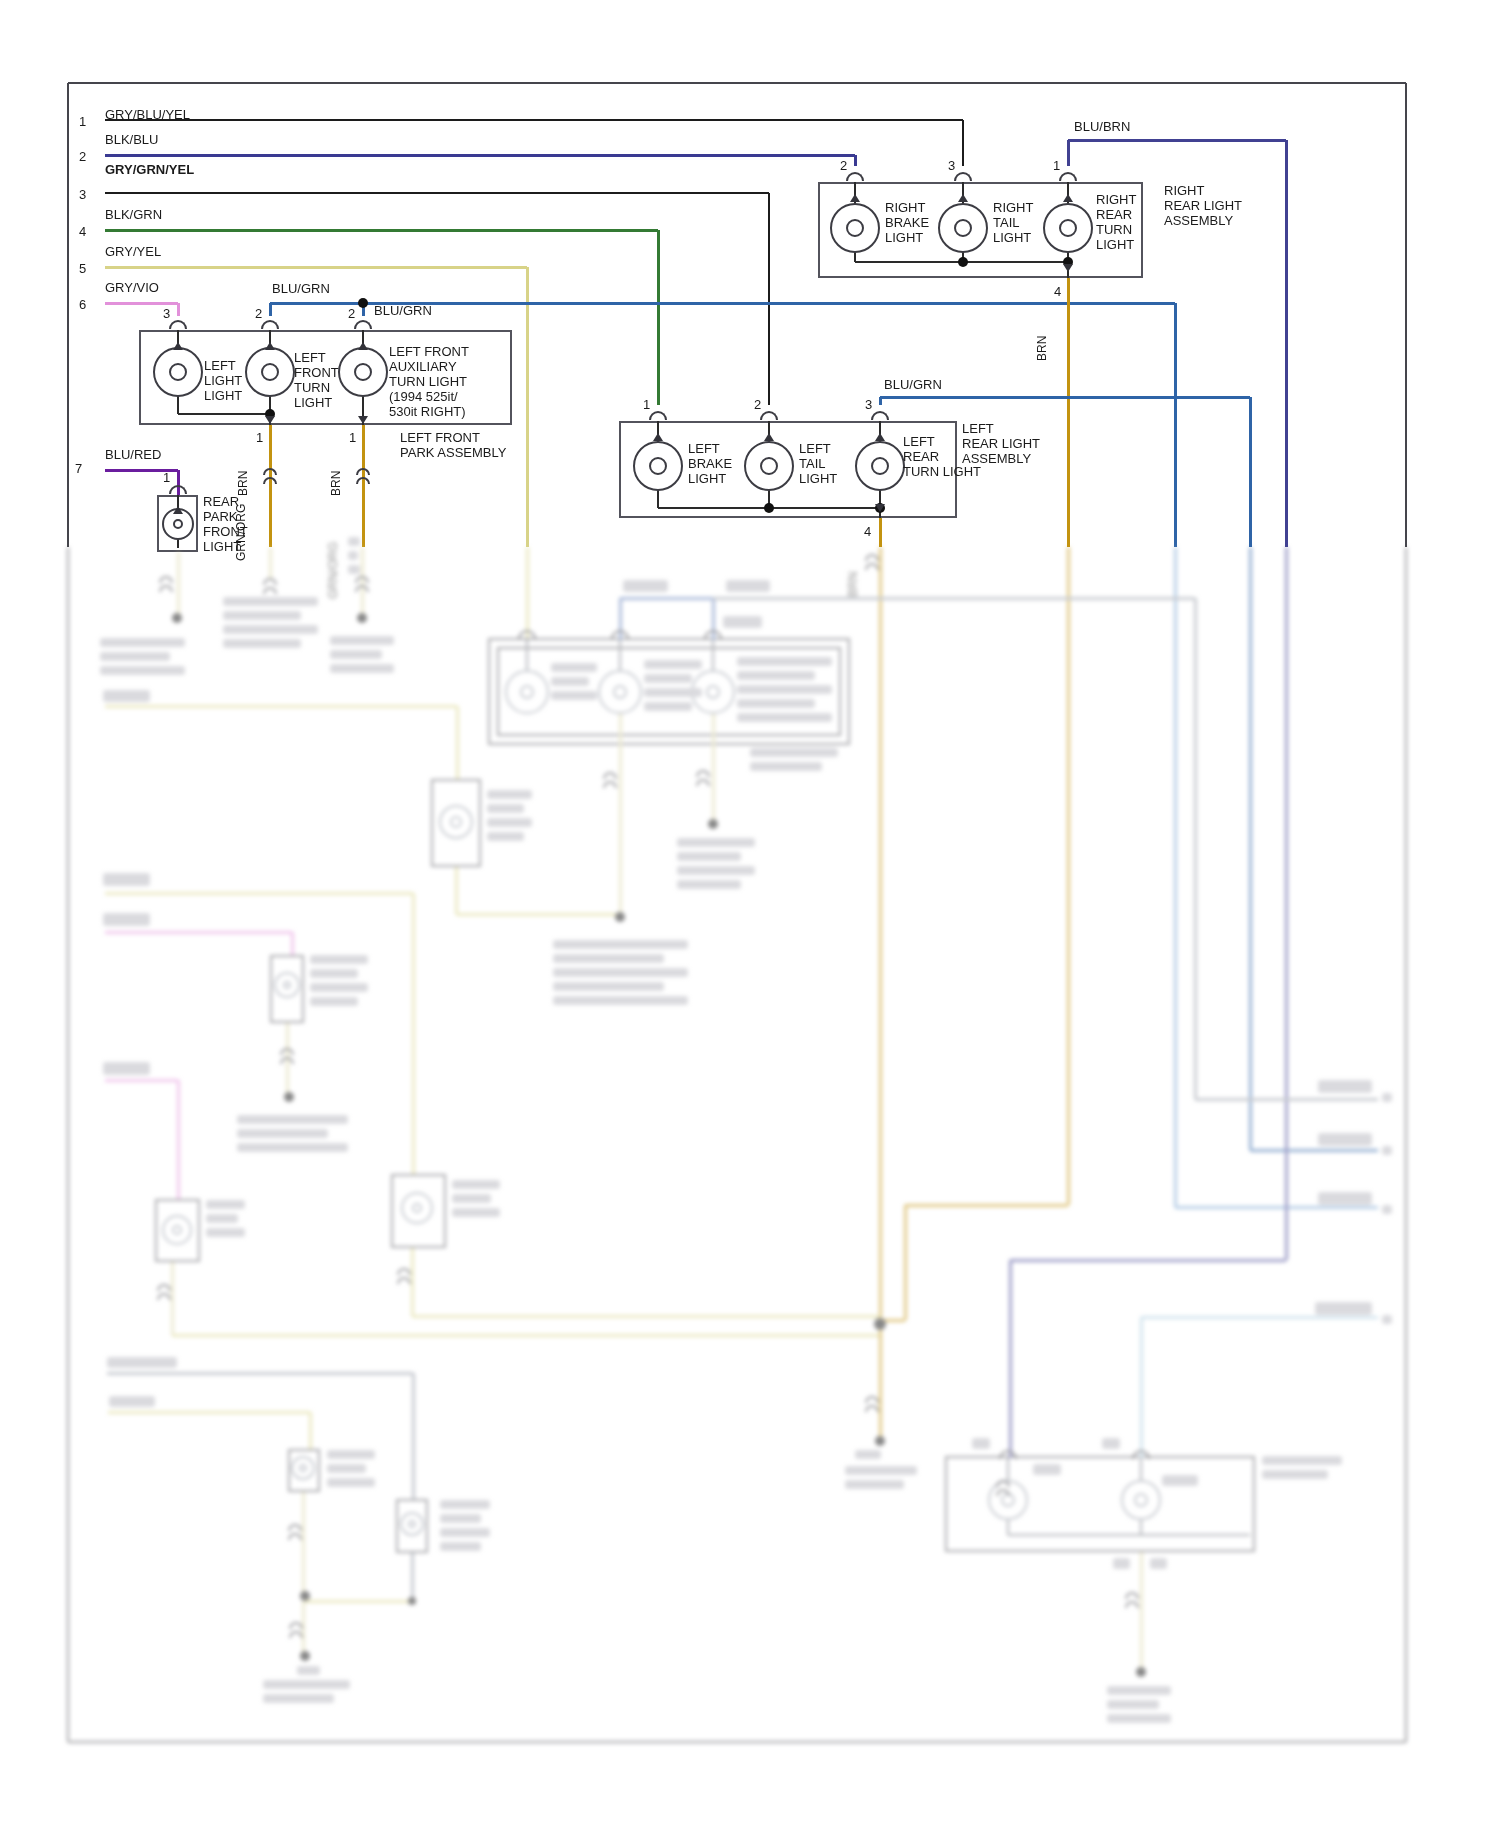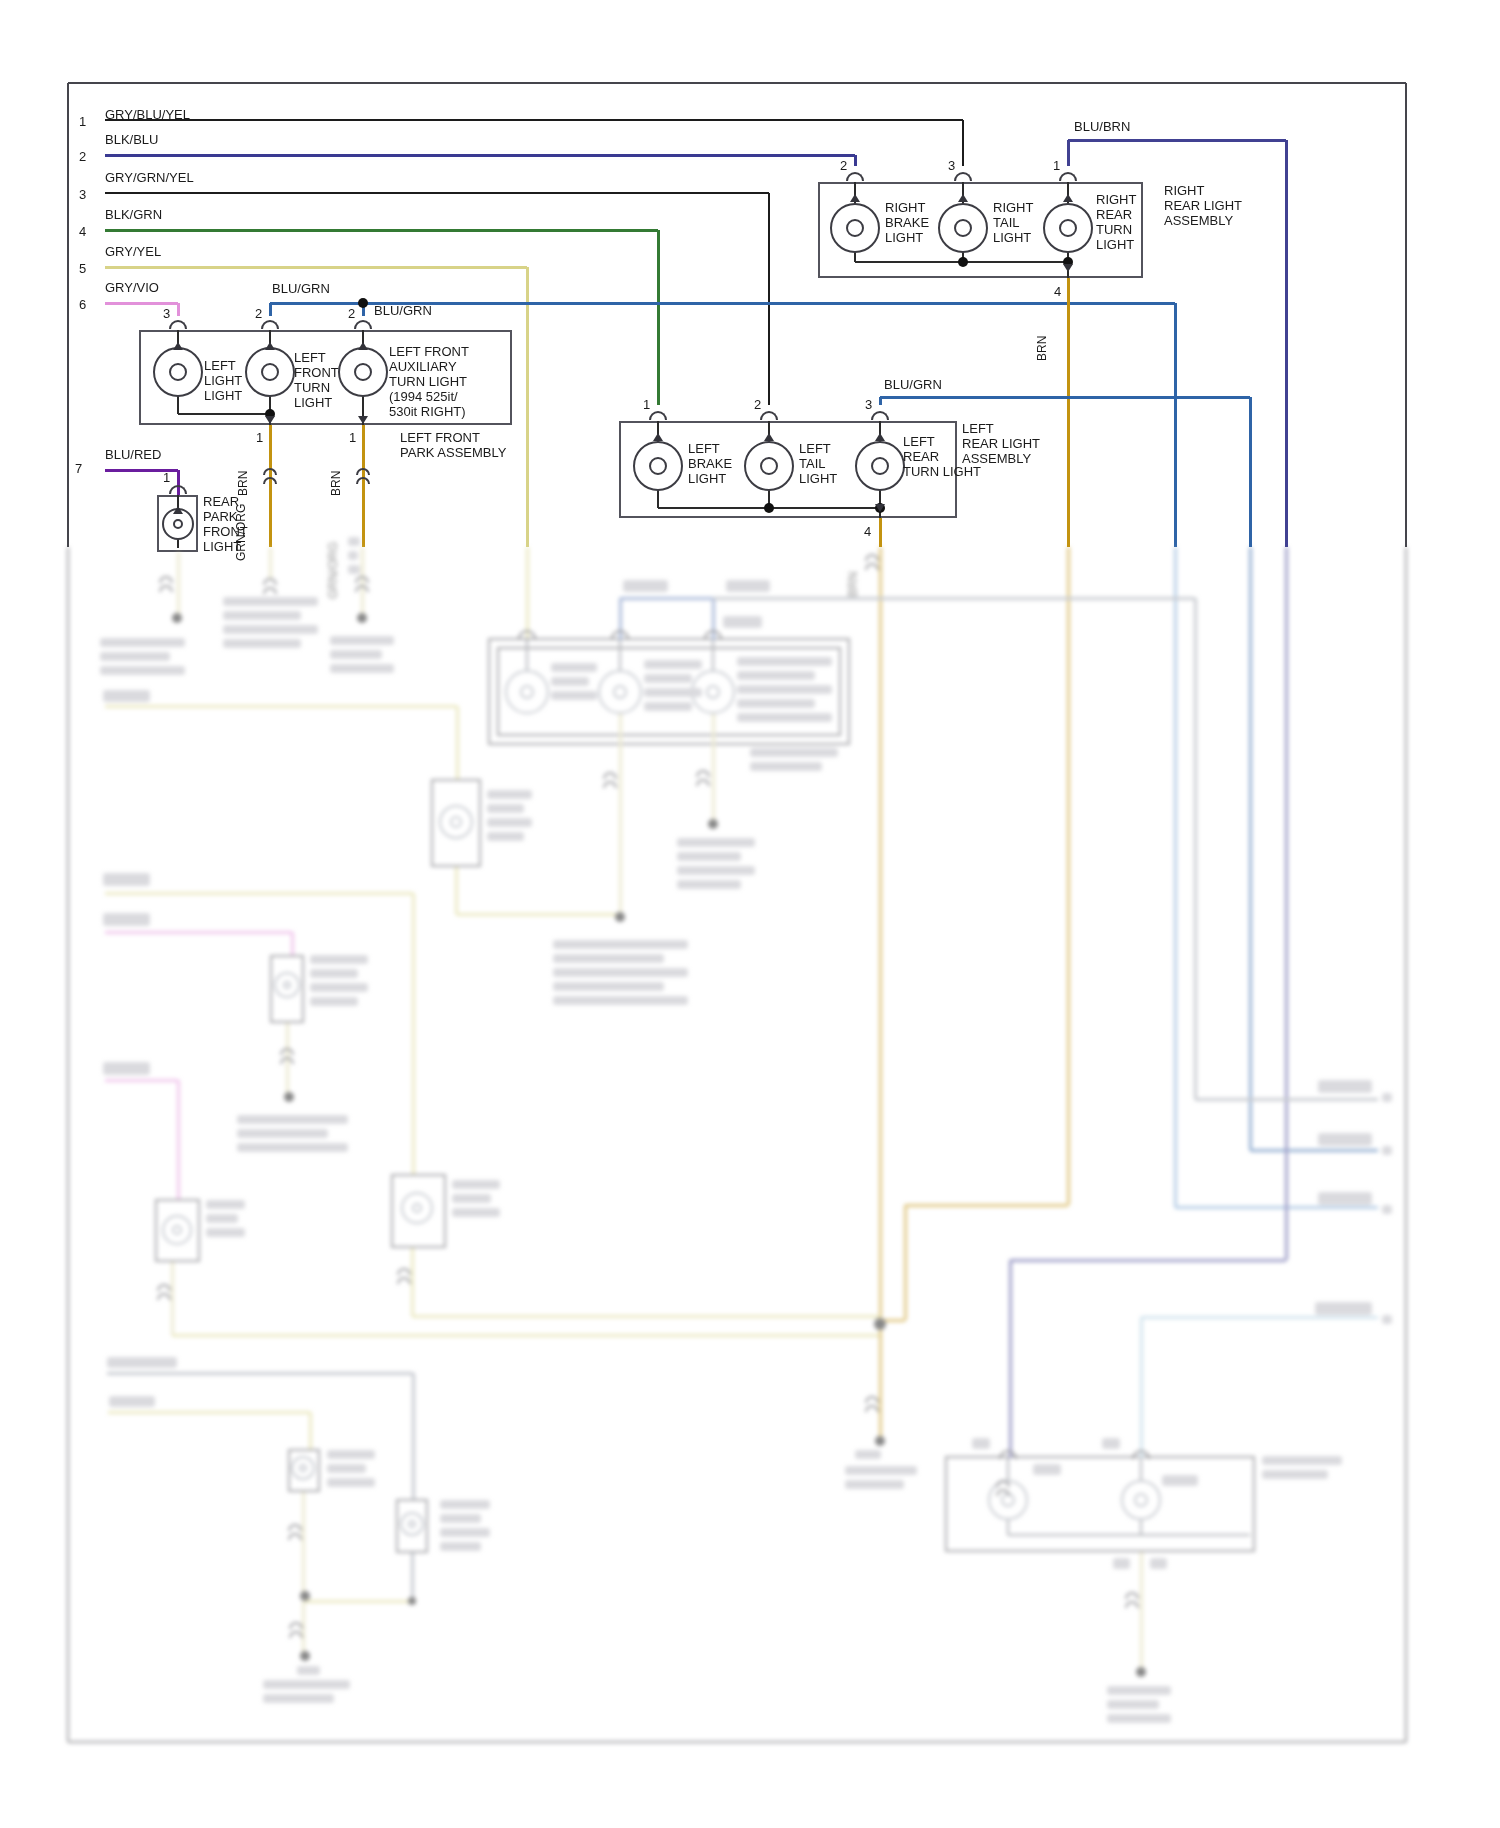--- a/index.html
+++ b/index.html
@@ -162,21 +162,21 @@
       </div>
       <div class="lbl" style="left: 75px; top: 461px;">
         <div>7</div>
       </div>
       <div class="lbl" style="left: 105px; top: 107px;">
         <div>GRY/BLU/YEL</div>
       </div>
       <div class="lbl" style="left: 105px; top: 132px;">
         <div>BLK/BLU</div>
       </div>
-      <div class="lbl" style="left: 105px; top: 170px;">
+      <div class="lbl" style="left: 105px; top: 162px; font-weight: bold;">
         <div>GRY/GRN/YEL</div>
       </div>
       <div class="lbl" style="left: 105px; top: 207px;">
         <div>BLK/GRN</div>
       </div>
       <div class="lbl" style="left: 105px; top: 244px;">
         <div>GRY/YEL</div>
       </div>
       <div class="lbl" style="left: 105px; top: 280px;">
         <div>GRY/VIO</div>

